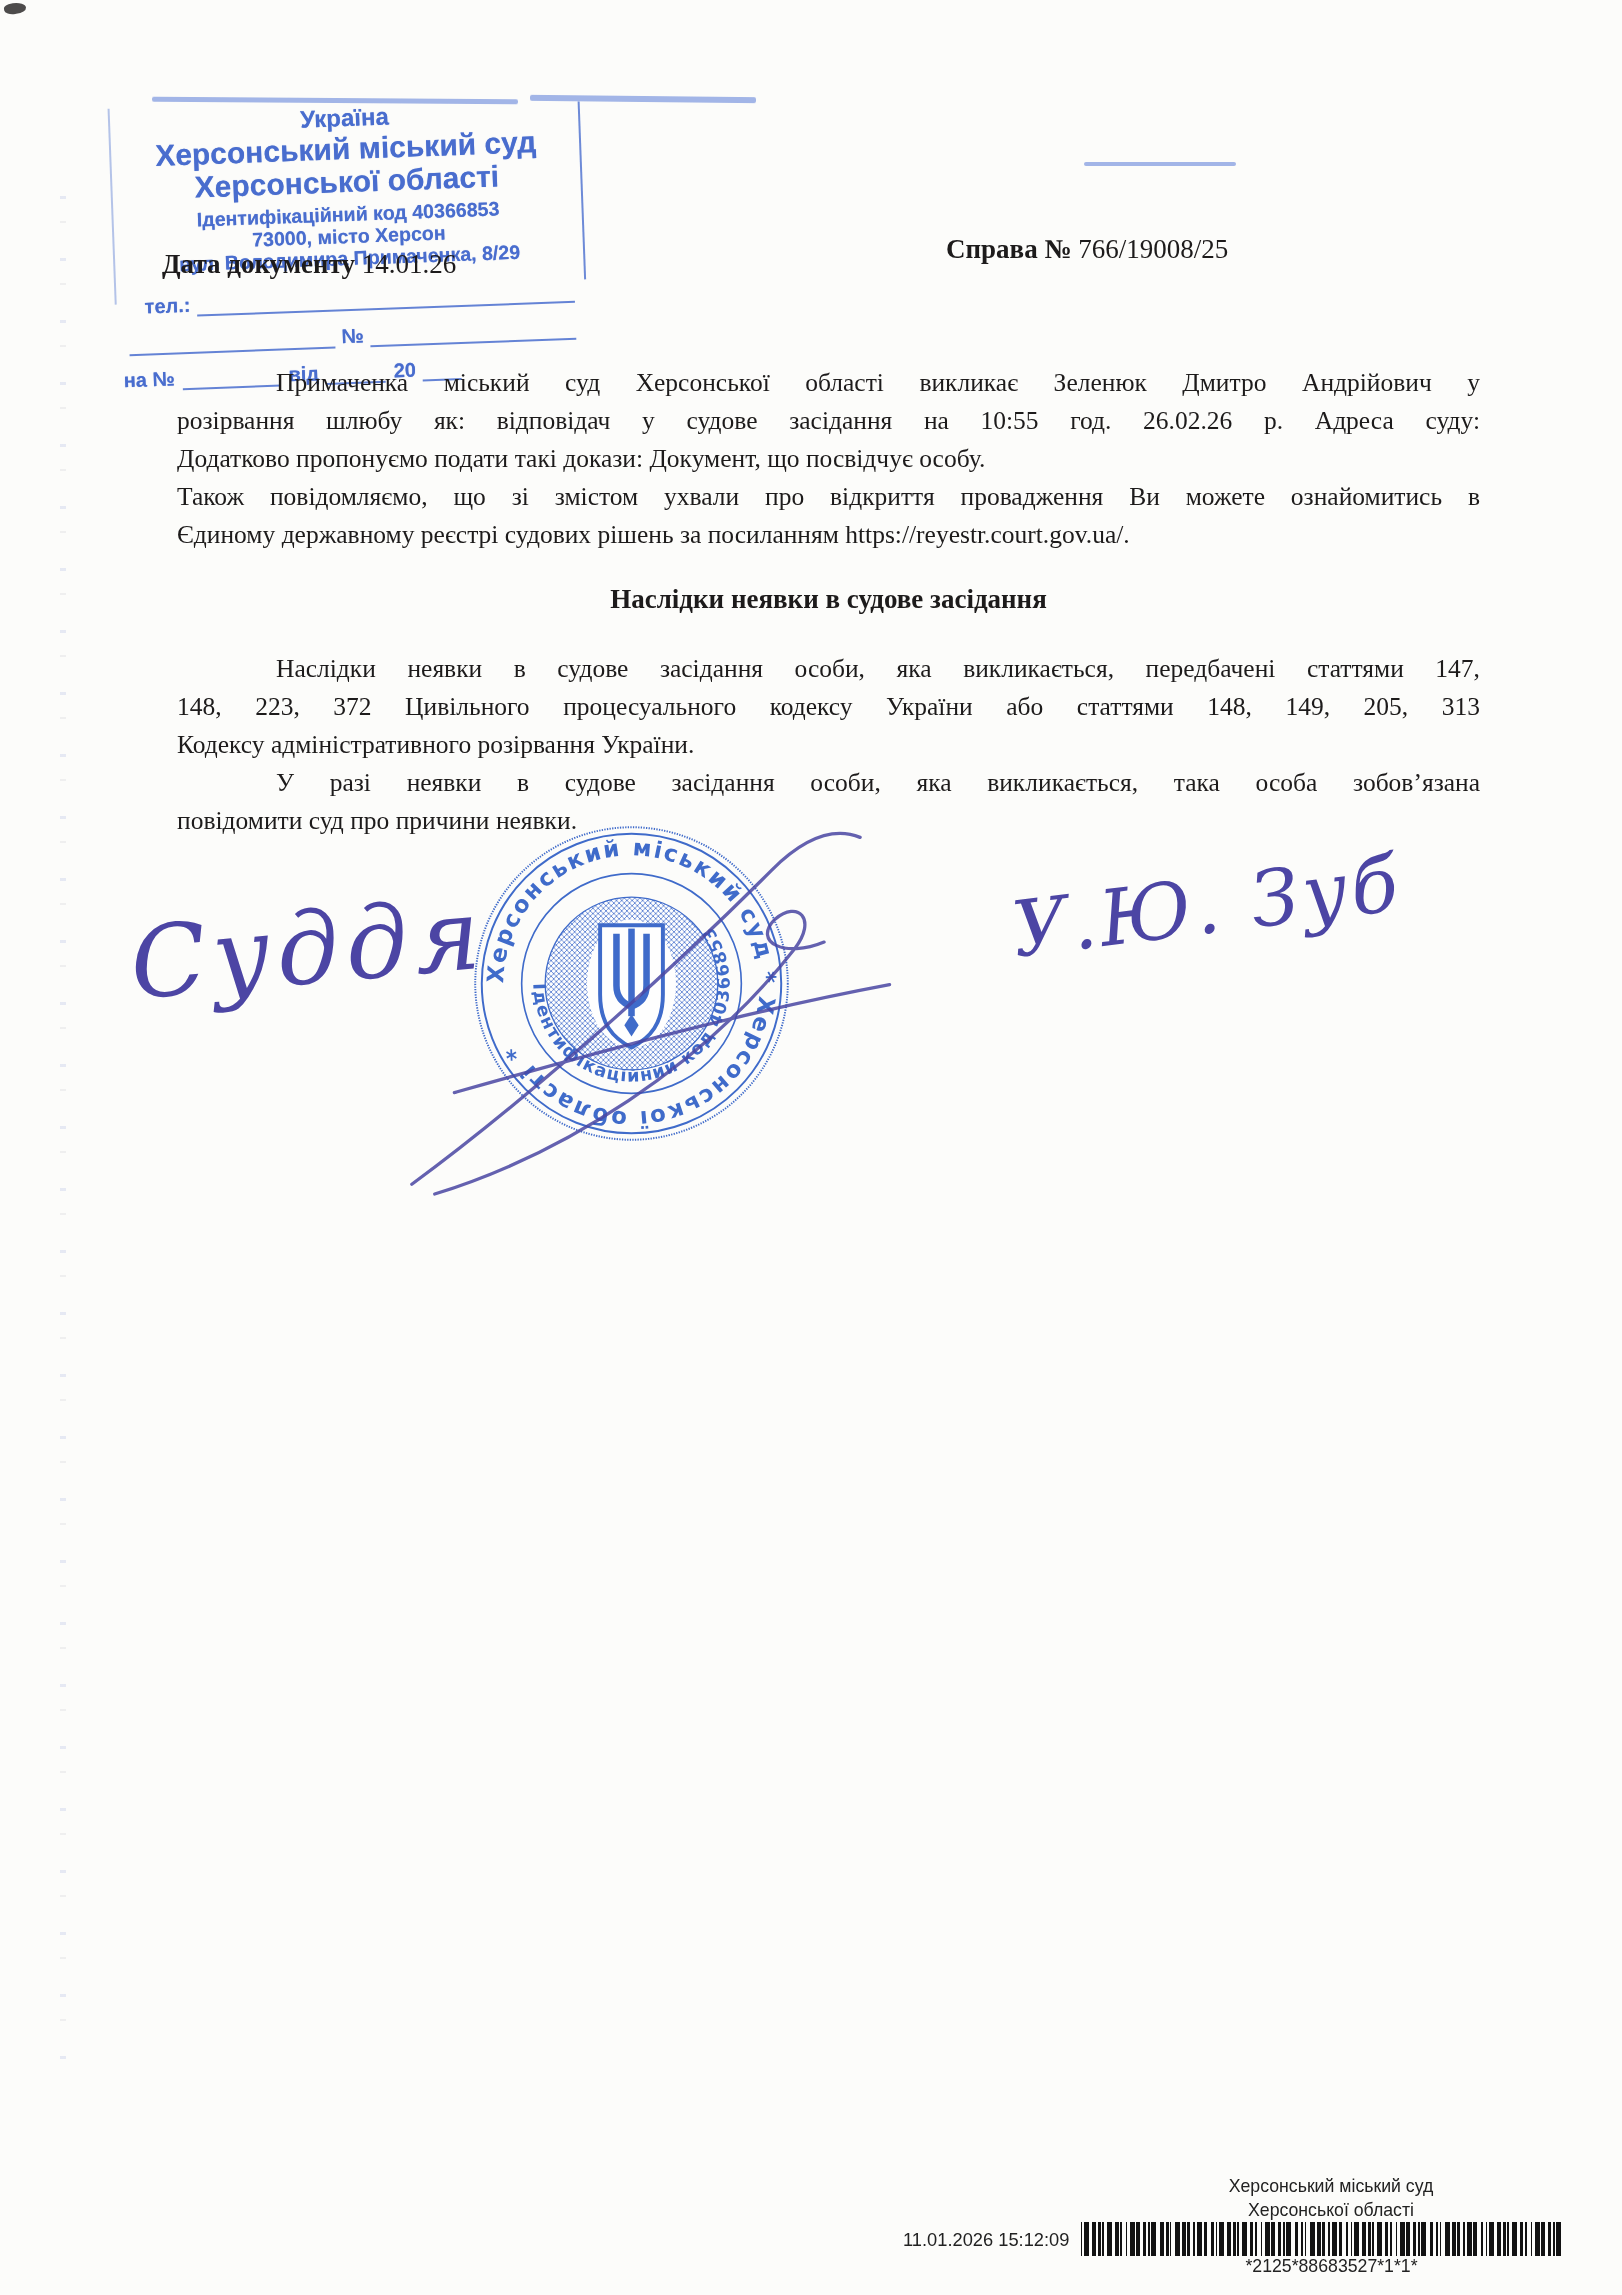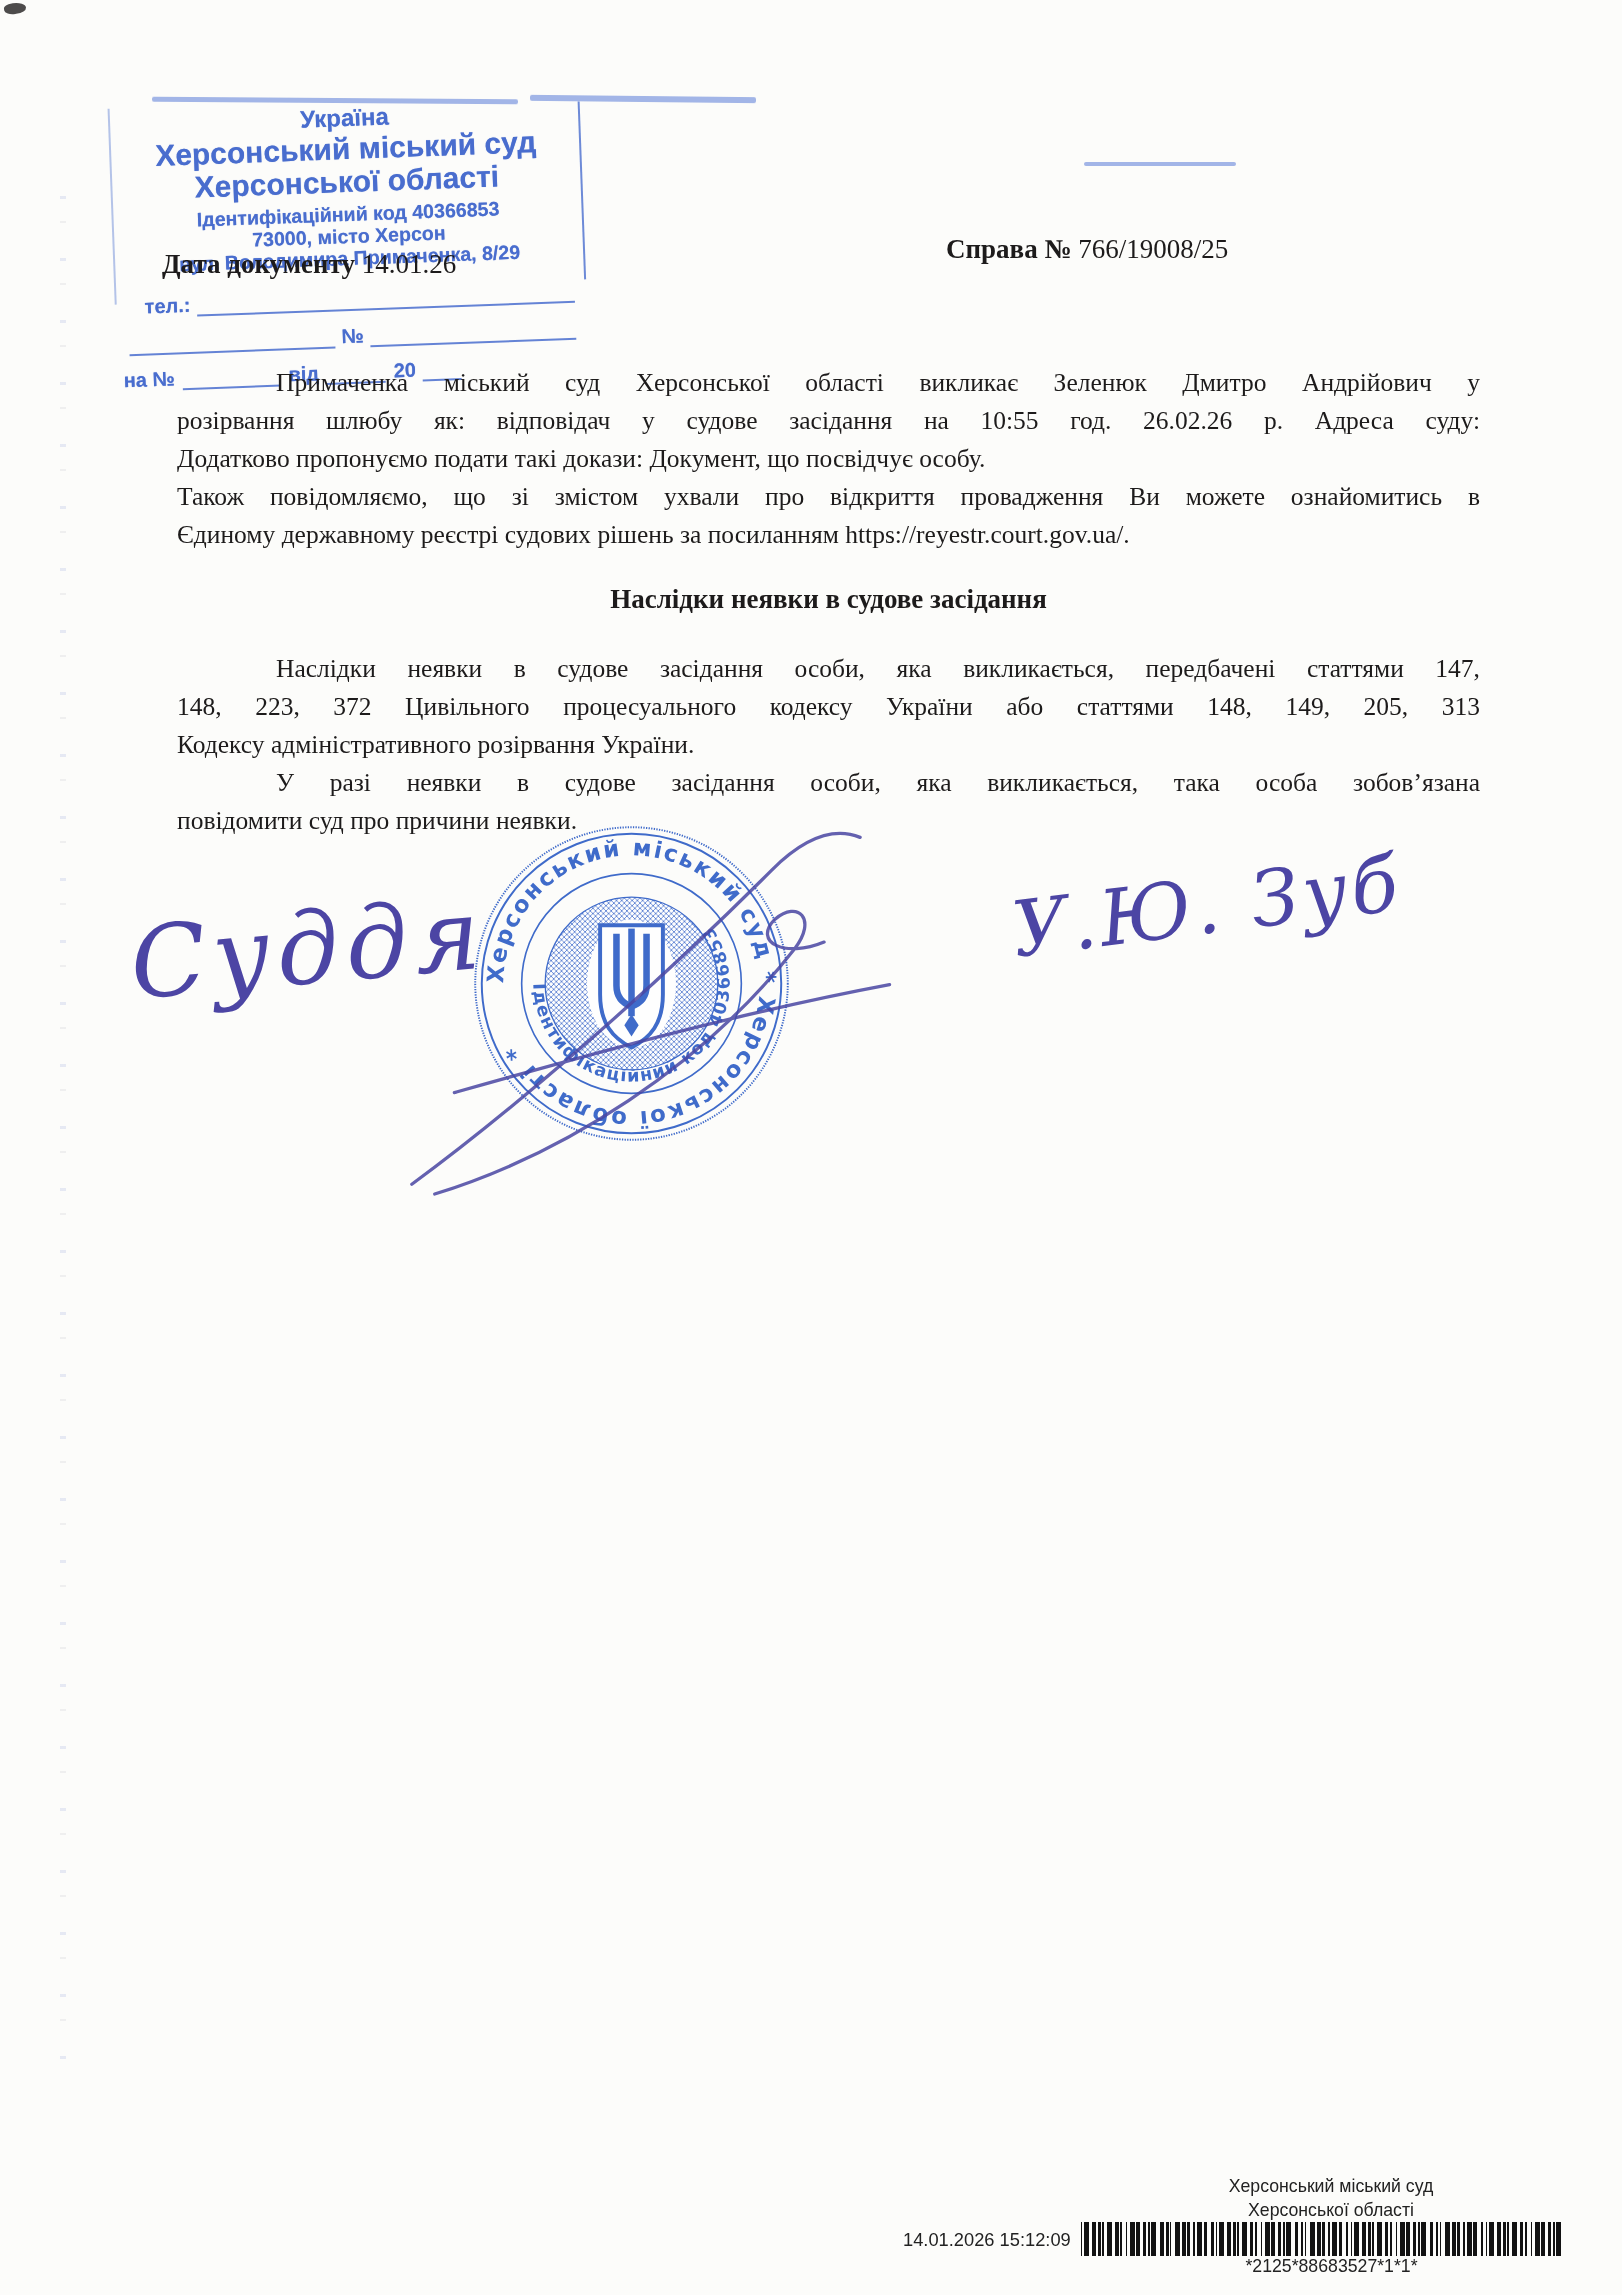--- a/index.html
+++ b/index.html
@@ -175,18 +175,18 @@
       <path d="M70,610 C 220,500 430,320 620,130 C 665,85 710,62 755,80"></path>
       <path d="M105,625 C 300,565 515,430 655,250 C 690,205 660,175 625,205 C 590,240 640,265 700,240"></path>
       <path d="M135,470 C 330,415 560,350 800,305"></path>
     </g>
   </svg>
 
   <div class="abs script name-script">У.Ю. Зуб</div>
 
   <div class="abs foot foot-court1">Херсонський міський суд</div>
   <div class="abs foot foot-court2">Херсонської області</div>
-  <div class="abs foot foot-date">14.01.2026 15:12:09</div>
+  <div class="abs foot foot-date">11.01.2026 15:12:09</div>
   <div class="abs barcode"><span><i style="width:1.4px;margin-right:1.3px"></i><i style="width:5px;margin-right:3.6px"></i><i style="width:3.8px;margin-right:2.4px"></i><i style="width:2.6px;margin-right:1.3px"></i><i style="width:1.4px;margin-right:3.6px"></i><i style="width:5px;margin-right:2.4px"></i><i style="width:3.8px;margin-right:1.3px"></i><i style="width:2.6px;margin-right:3.6px"></i><i style="width:1.4px;margin-right:2.4px"></i><i style="width:5px;margin-right:1.3px"></i><i style="width:3.8px;margin-right:3.6px"></i><i style="width:2.6px;margin-right:2.4px"></i><i style="width:1.4px;margin-right:1.3px"></i><i style="width:5px;margin-right:3.6px"></i><i style="width:3.8px;margin-right:2.4px"></i><i style="width:2.6px;margin-right:1.3px"></i><i style="width:1.4px;margin-right:3.6px"></i><i style="width:5px;margin-right:2.4px"></i><i style="width:3.8px;margin-right:1.3px"></i><i style="width:2.6px;margin-right:3.6px"></i><i style="width:1.4px;margin-right:2.4px"></i><i style="width:5px;margin-right:1.3px"></i><i style="width:3.8px;margin-right:3.6px"></i><i style="width:2.6px;margin-right:2.4px"></i><i style="width:1.4px;margin-right:1.3px"></i><i style="width:5px;margin-right:3.6px"></i><i style="width:3.8px;margin-right:2.4px"></i><i style="width:2.6px;margin-right:1.3px"></i><i style="width:1.4px;margin-right:3.6px"></i><i style="width:5px;margin-right:2.4px"></i><i style="width:3.8px;margin-right:1.3px"></i><i style="width:2.6px;margin-right:3.6px"></i><i style="width:1.4px;margin-right:2.4px"></i><i style="width:5px;margin-right:1.3px"></i><i style="width:3.8px;margin-right:3.6px"></i><i style="width:2.6px;margin-right:2.4px"></i><i style="width:1.4px;margin-right:1.3px"></i><i style="width:5px;margin-right:3.6px"></i><i style="width:3.8px;margin-right:2.4px"></i><i style="width:2.6px;margin-right:1.3px"></i><i style="width:1.4px;margin-right:3.6px"></i><i style="width:5px;margin-right:2.4px"></i><i style="width:3.8px;margin-right:1.3px"></i><i style="width:2.6px;margin-right:3.6px"></i><i style="width:1.4px;margin-right:2.4px"></i><i style="width:5px;margin-right:1.3px"></i><i style="width:3.8px;margin-right:3.6px"></i><i style="width:2.6px;margin-right:2.4px"></i><i style="width:1.4px;margin-right:1.3px"></i><i style="width:5px;margin-right:3.6px"></i><i style="width:3.8px;margin-right:2.4px"></i><i style="width:2.6px;margin-right:1.3px"></i><i style="width:1.4px;margin-right:3.6px"></i><i style="width:5px;margin-right:2.4px"></i><i style="width:3.8px;margin-right:1.3px"></i><i style="width:2.6px;margin-right:3.6px"></i><i style="width:1.4px;margin-right:2.4px"></i><i style="width:5px;margin-right:1.3px"></i><i style="width:3.8px;margin-right:3.6px"></i><i style="width:2.6px;margin-right:2.4px"></i><i style="width:1.4px;margin-right:1.3px"></i><i style="width:5px;margin-right:3.6px"></i><i style="width:3.8px;margin-right:2.4px"></i><i style="width:2.6px;margin-right:1.3px"></i><i style="width:1.4px;margin-right:3.6px"></i><i style="width:5px;margin-right:2.4px"></i><i style="width:3.8px;margin-right:1.3px"></i><i style="width:2.6px;margin-right:3.6px"></i><i style="width:1.4px;margin-right:2.4px"></i><i style="width:5px;margin-right:1.3px"></i><i style="width:3.8px;margin-right:3.6px"></i><i style="width:2.6px;margin-right:2.4px"></i><i style="width:1.4px;margin-right:1.3px"></i><i style="width:5px;margin-right:3.6px"></i><i style="width:3.8px;margin-right:2.4px"></i><i style="width:2.6px;margin-right:1.3px"></i><i style="width:1.4px;margin-right:3.6px"></i><i style="width:5px;margin-right:2.4px"></i><i style="width:3.8px;margin-right:1.3px"></i><i style="width:2.6px;margin-right:3.6px"></i><i style="width:1.4px;margin-right:2.4px"></i><i style="width:5px;margin-right:1.3px"></i><i style="width:3.8px;margin-right:3.6px"></i><i style="width:2.6px;margin-right:2.4px"></i><i style="width:1.4px;margin-right:1.3px"></i><i style="width:5px;margin-right:3.6px"></i></span></div>
   <div class="abs foot foot-code">*2125*88683527*1*1*</div>
 
 </div>
 
 
 </body></html>

